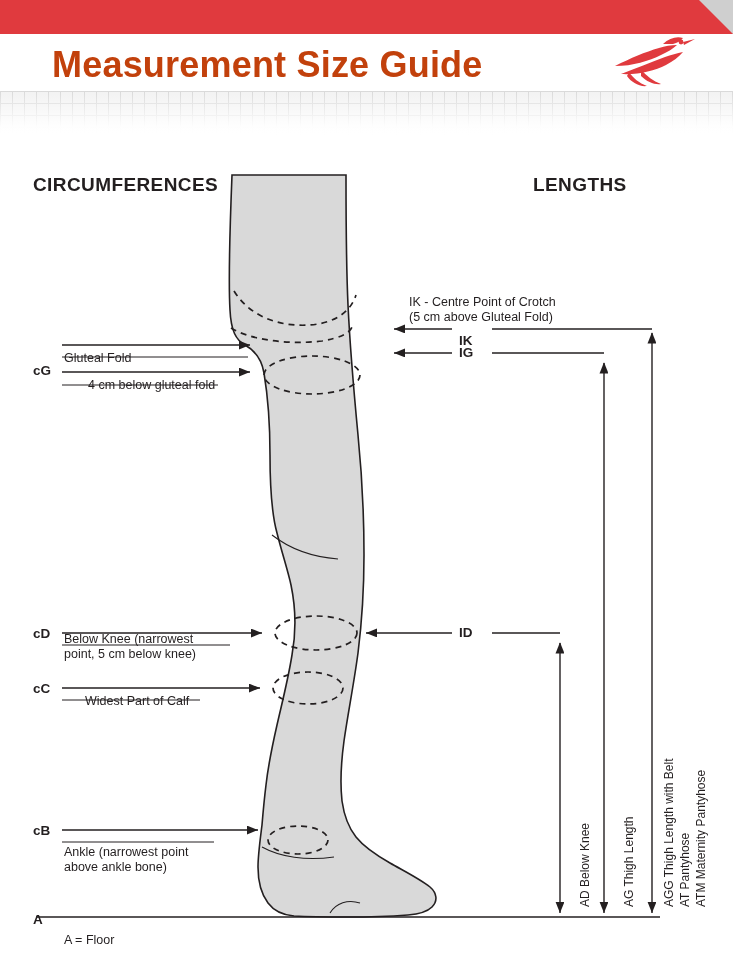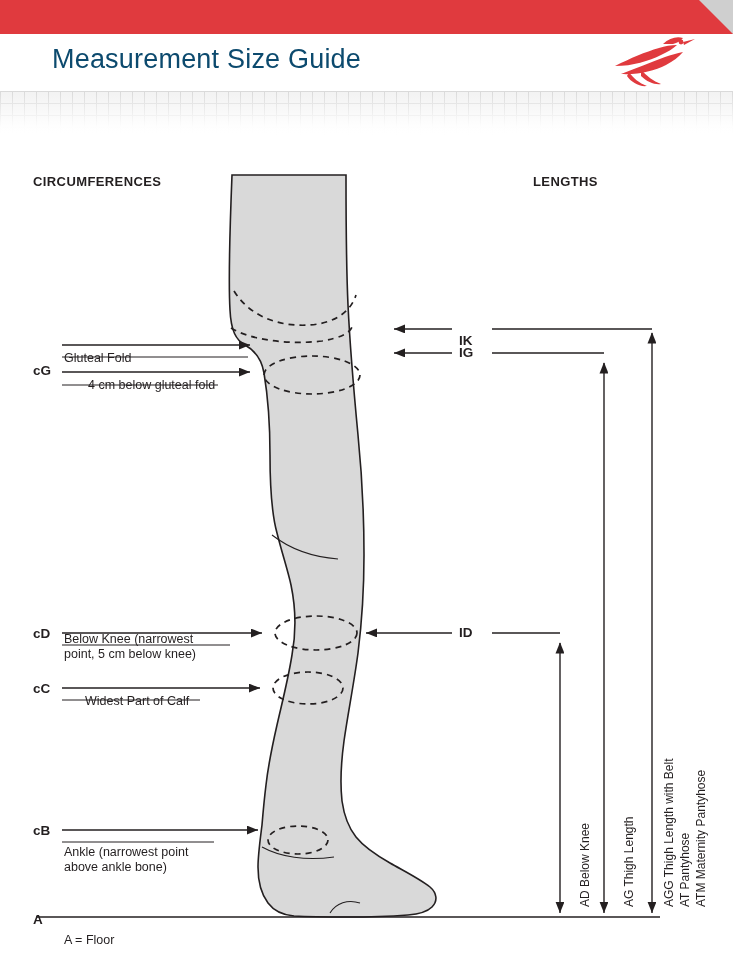--- a/index.html
+++ b/index.html
@@ -35,23 +35,23 @@
   }
   .header-white {
     position: absolute;
     left: 0; top: 34px;
     width: 733px; height: 57px;
     background: #ffffff;
   }
   .title {
     position: absolute;
     left: 52px; top: 44px;
-    font-size: 27px;
-    font-weight: 400;
-    color: #0c4a6e;
+    font-size: 36px;
+    font-weight: 700;
+    color: #c2410c;
     letter-spacing: 0.2px;
   }
   .logo {
     position: absolute;
     right: 36px; top: 36px;
     width: 86px; height: 52px;
   }
   .grid-strip {
     position: absolute;
     left: 0; top: 91px;
@@ -76,21 +76,21 @@
 
   .lbl {
     position: absolute;
     font-size: 12.5px;
     color: #231f20;
     line-height: 15px;
     white-space: pre;
   }
   .section-head {
     position: absolute;
-    font-size: 13px;
+    font-size: 19px;
     font-weight: bold;
     letter-spacing: 0.4px;
     color: #231f20;
   }
   .code {
     position: absolute;
     font-size: 13.5px;
     font-weight: bold;
     color: #231f20;
   }
@@ -235,20 +235,22 @@
 
     <div class="lbl" style="left:64px; top:216px;">Gluteal Fold</div>
     <div class="lbl" style="left:64px; top:243px;margin-left:24px;">4 cm below gluteal fold</div>
     <div class="lbl" style="left:64px; top:497px;">Below Knee (narrowest
 point, 5 cm below knee)</div>
     <div class="lbl" style="left:64px; top:559px;margin-left:21px;">Widest Part of Calf</div>
     <div class="lbl" style="left:64px; top:710px;">Ankle (narrowest point
 above ankle bone)</div>
     <div class="lbl" style="left:64px; top:798px;">A = Floor</div>
 
+    <div class="lbl" style="left:409px; top:160px;">IK - Centre Point of Crotch
+(5 cm above Gluteal Fold)</div>
 
     <div class="code" style="left:459px; top:198px;">IK</div>
     <div class="code" style="left:459px; top:210px;">IG</div>
     <div class="code" style="left:459px; top:490px;">ID</div>
 
     <div class="vlabel" style="left:578px; top:772px;">AD Below Knee</div>
     <div class="vlabel" style="left:622px; top:772px;">AG Thigh Length</div>
     <div class="vlabel" style="left:662px; top:772px;">AGG Thigh Length with Belt</div>
     <div class="vlabel" style="left:678px; top:772px;">AT Pantyhose</div>
     <div class="vlabel" style="left:694px; top:772px;">ATM Maternity Pantyhose</div>

